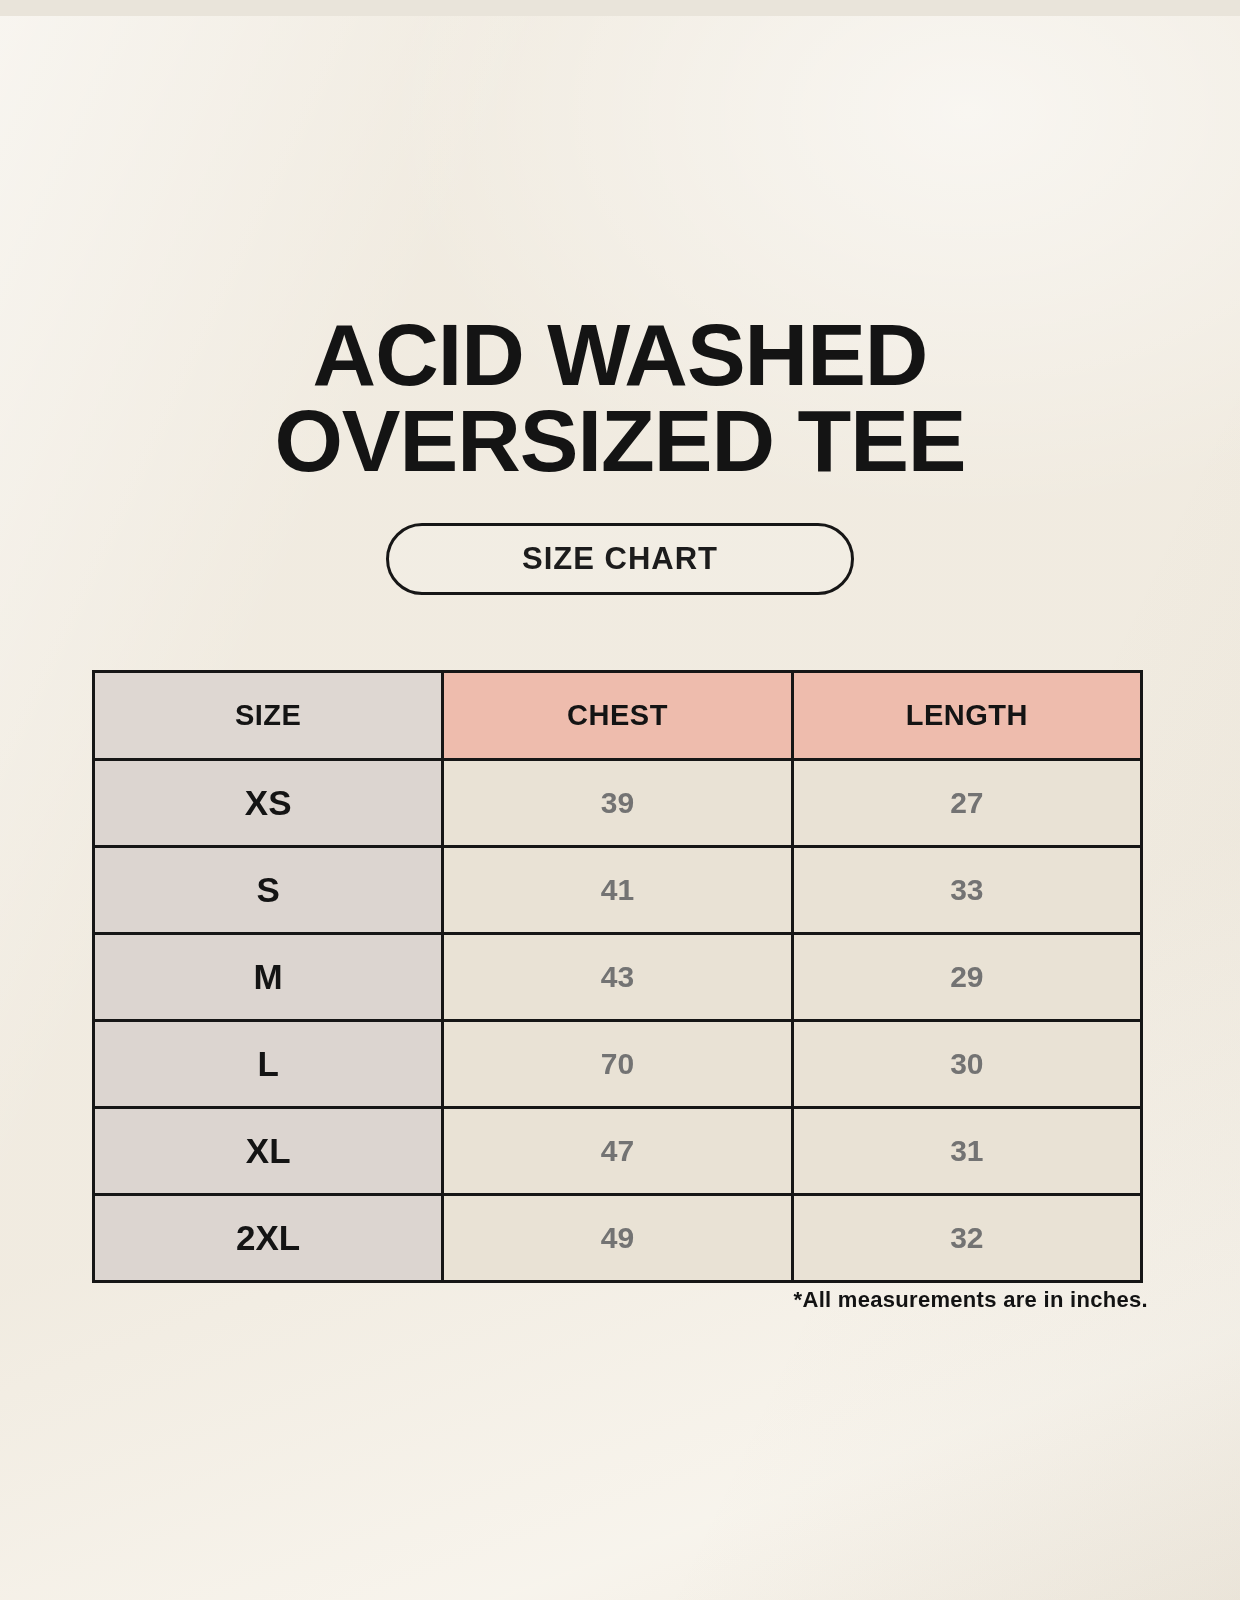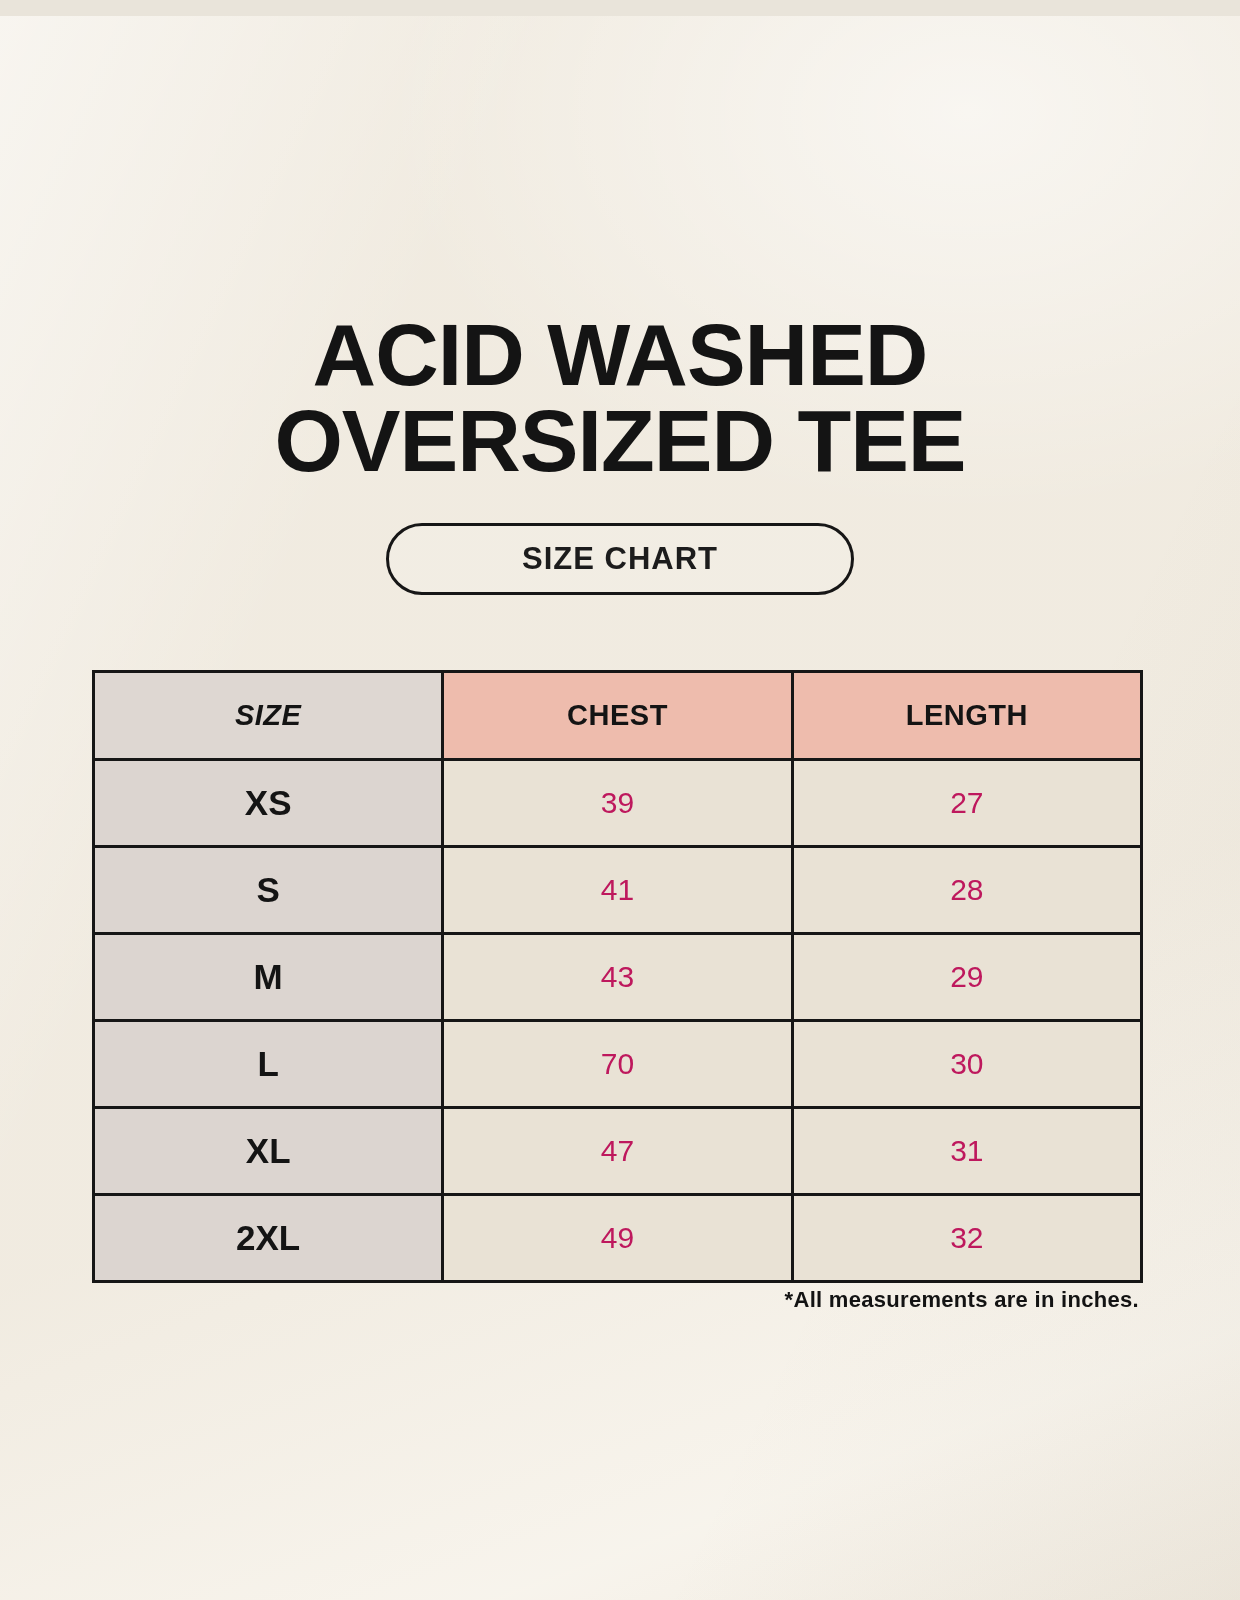--- a/index.html
+++ b/index.html
@@ -81,40 +81,39 @@
   }
   .size-table th{
     height:85px;
     font-size:29px;
     font-weight:700;
     letter-spacing:0.5px;
     background:var(--header-measure-bg);
   }
   .size-table th.col-size{
     background:var(--header-size-bg);
-    font-style:italic;
   }
   .size-table td{
     height:84px;
     font-size:30px;
   }
   .size-table td.size-cell{
     font-weight:700;
     font-size:35px;
     background:var(--size-col-bg);
   }
   .size-table td.val-cell{
-    font-weight:400;
-    color:#be185d;
+    font-weight:700;
+    color:#737373;
     background:var(--value-cell-bg);
   }
   .footnote{
     position:absolute;
     top:1271px;
-    left:88px;
+    left:97px;
     width:1051px;
     text-align:right;
     font-size:22px;
     font-weight:700;
     letter-spacing:0.3px;
     color:#131313;
   }
 </style>
 </head>
 <body>
@@ -137,21 +136,21 @@
     </thead>
     <tbody>
       <tr>
         <td class="size-cell">XS</td>
         <td class="val-cell">39</td>
         <td class="val-cell">27</td>
       </tr>
       <tr>
         <td class="size-cell">S</td>
         <td class="val-cell">41</td>
-        <td class="val-cell">28</td>
+        <td class="val-cell">33</td>
       </tr>
       <tr>
         <td class="size-cell">M</td>
         <td class="val-cell">43</td>
         <td class="val-cell">29</td>
       </tr>
       <tr>
         <td class="size-cell">L</td>
         <td class="val-cell">70</td>
         <td class="val-cell">30</td>

